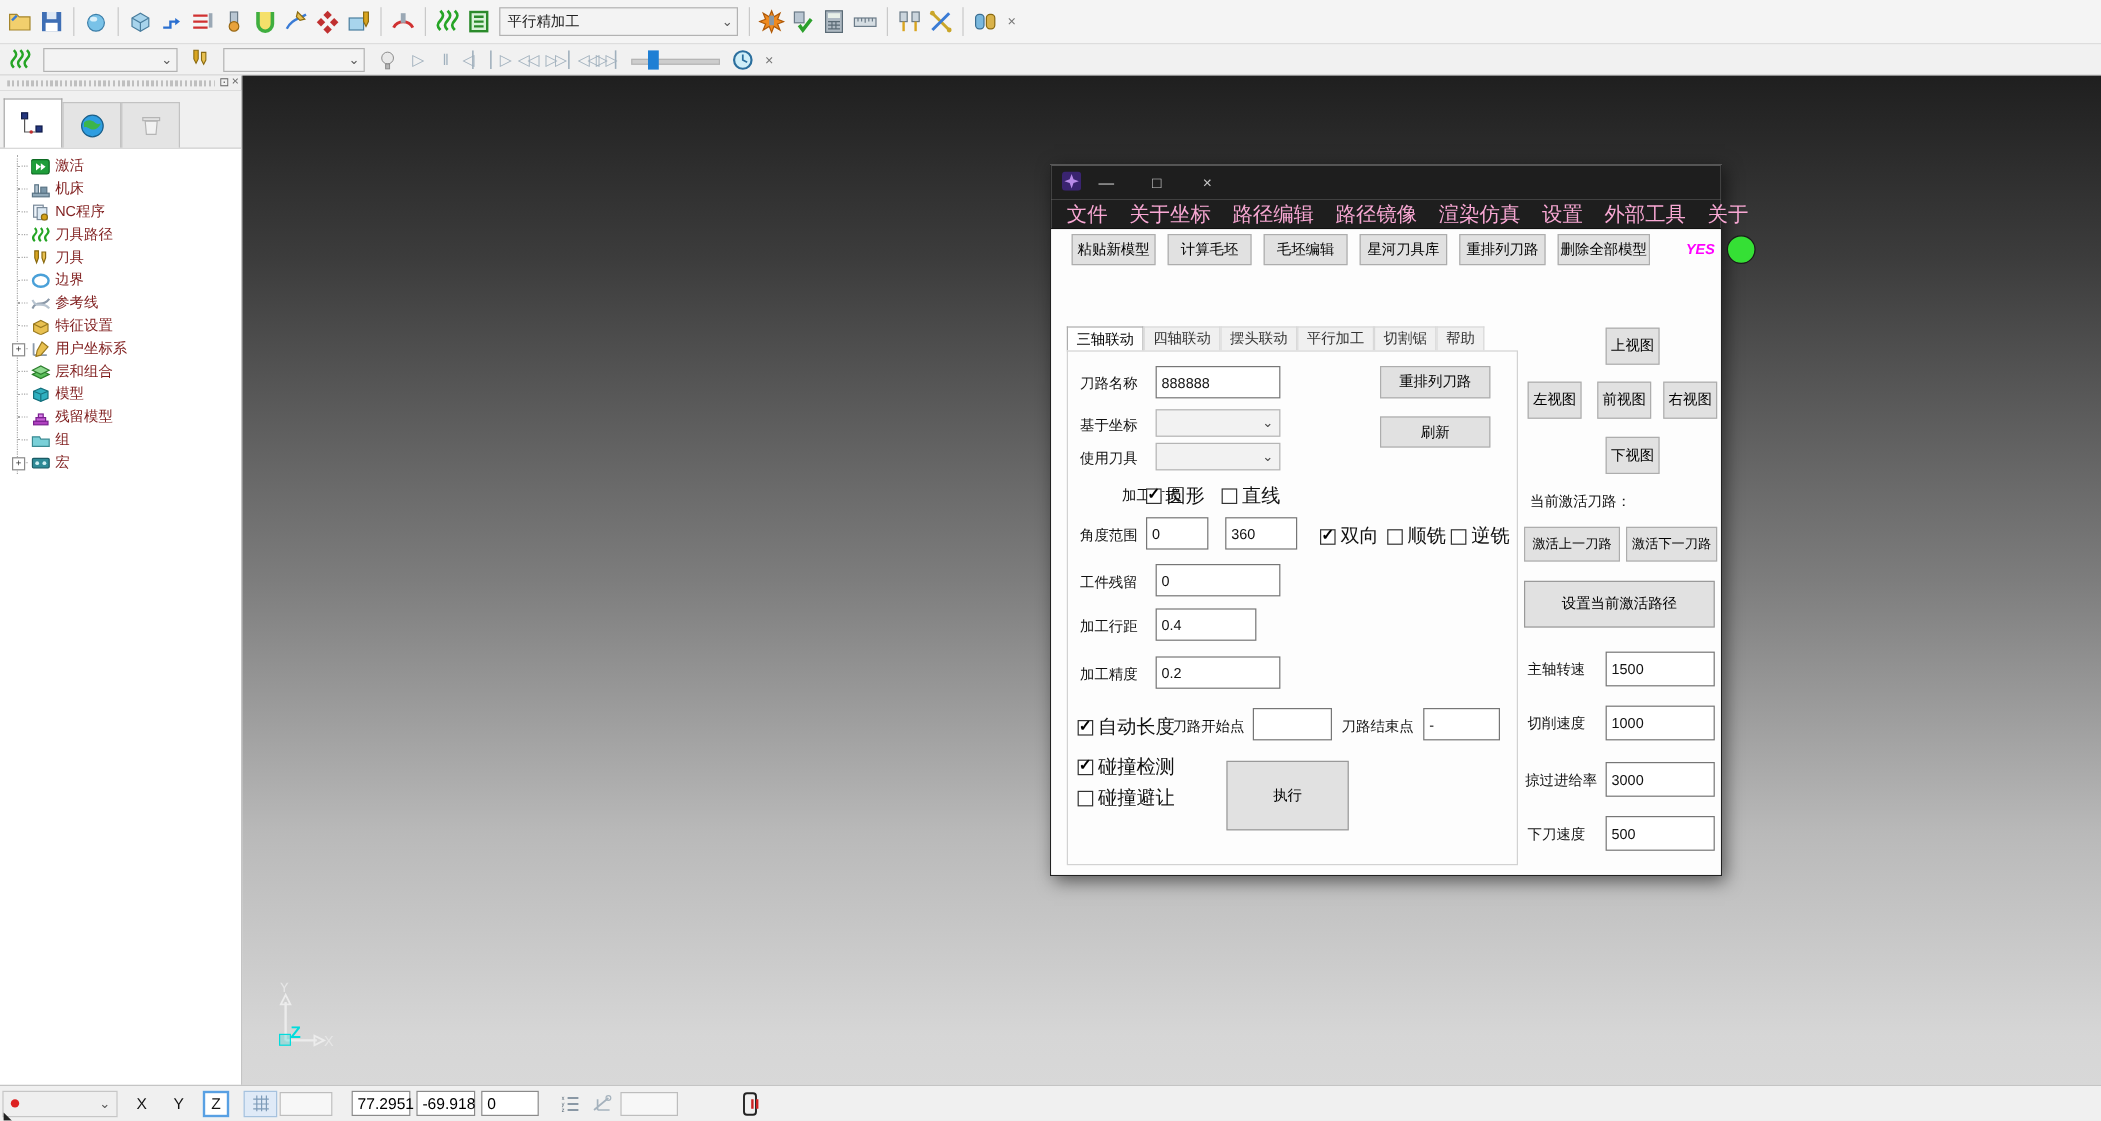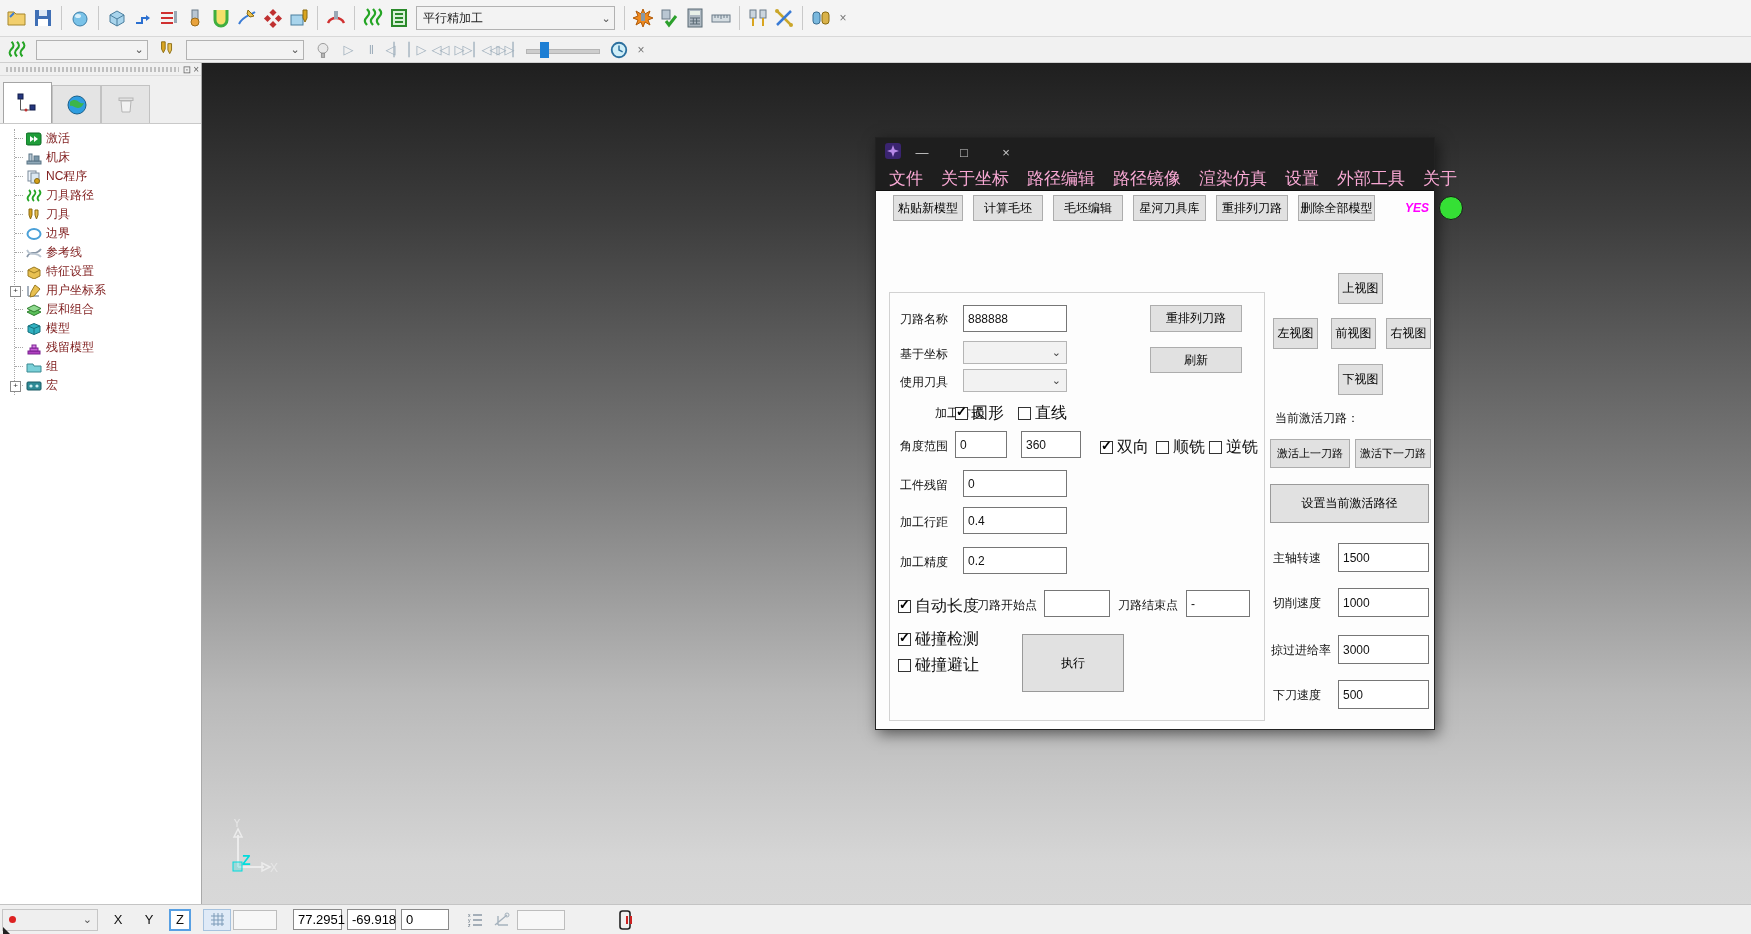--- a/index.html
+++ b/index.html
@@ -498,20 +498,28 @@
         <div class="btn" style="width:70px;">计算毛坯</div>
         <div class="btn" style="width:70px;">毛坯编辑</div>
         <div class="btn" style="width:73px;">星河刀具库</div>
         <div class="btn" style="width:72px;">重排列刀路</div>
         <div class="btn" style="width:77px;">删除全部模型</div>
         <span class="magenta" style="font-style:italic;margin-left:20px;">YES</span>
         <span class="greenlamp"></span>
       </div>
 
 
+      <div class="dtabs">
+        <div class="dtab active">三轴联动</div>
+        <div class="dtab">四轴联动</div>
+        <div class="dtab">摆头联动</div>
+        <div class="dtab">平行加工</div>
+        <div class="dtab">切割锯</div>
+        <div class="dtab">帮助</div>
+      </div>
 
       <div class="gpanel">
         <span class="flabel" style="left:10px;top:18px;">刀路名称</span>
         <input class="field" style="left: 73px; top: 12px; width: 104px; height: 27px;" value="888888">
         <span class="flabel" style="left:10px;top:53px;">基于坐标</span>
         <div class="fcombo" style="left:73px;top:48px;width:104px;height:23px;">
             <span class="carr">⌄</span>
           </div>
         <span class="flabel" style="left:10px;top:81px;">使用刀具</span>
         <div class="fcombo" style="left:73px;top:76px;width:104px;height:23px;">
@@ -540,21 +548,21 @@
             <span>顺铣</span>
           </span>
         <span class="cb" style="left:319px;top:144px;" data-checked="false">
             <span class="box"></span>
             <span>逆铣</span>
           </span>
 
         <span class="flabel" style="left:10px;top:184px;">工件残留</span>
         <input class="field" style="left: 73px; top: 177px; width: 104px; height: 27px;" value="0">
         <span class="flabel" style="left:10px;top:221px;">加工行距</span>
-        <input class="field" style="left: 73px; top: 214px; width: 104px; height: 27px;" value="0.4">
+        <input class="field" style="left: 73px; top: 214px; width: 84px; height: 27px;" value="0.4">
         <span class="flabel" style="left:10px;top:261px;">加工精度</span>
         <input class="field" style="left: 73px; top: 254px; width: 104px; height: 27px;" value="0.2">
 
         <span class="cb" style="left:8px;top:303px;" data-checked="true">
             <span class="box"></span>
             <span>自动长度</span>
           </span>
         <span class="flabel" style="left:87px;top:304px;">刀路开始点</span>
         <input class="field" style="left: 154px; top: 297px; width: 66px; height: 27px;" value="">
         <span class="flabel" style="left:228px;top:304px;">刀路结束点</span>

